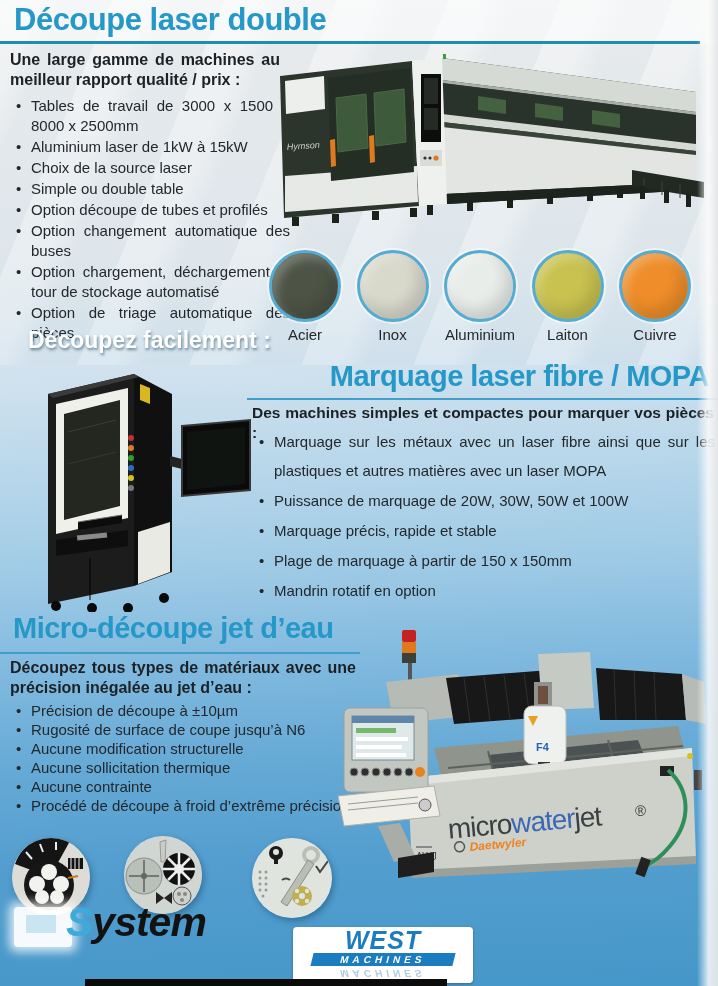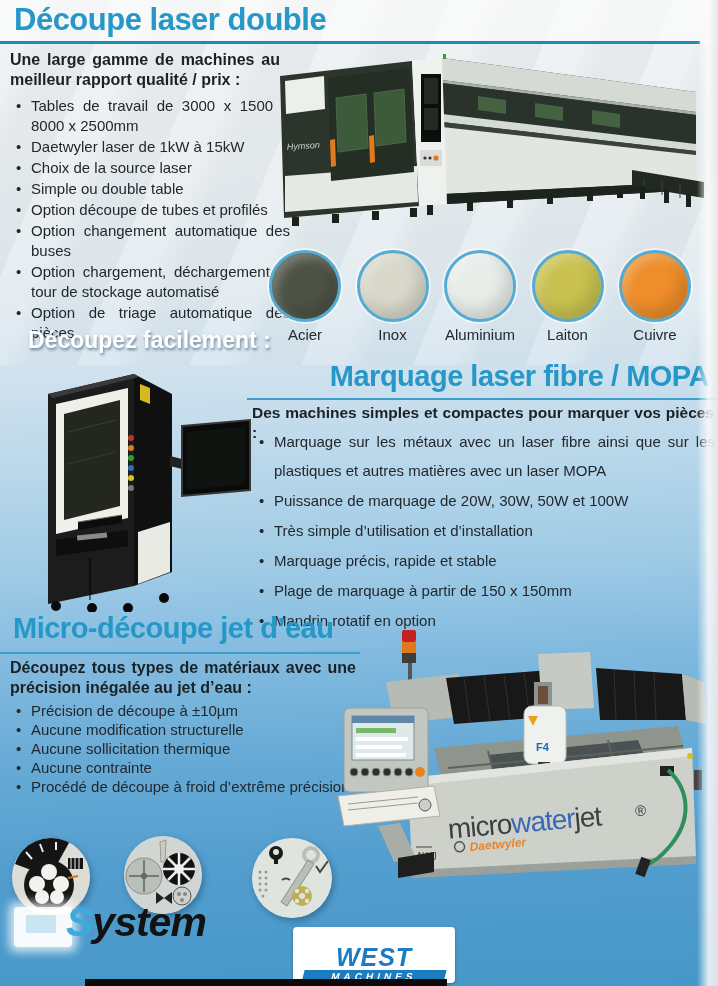--- a/index.html
+++ b/index.html
@@ -46,22 +46,22 @@
     box-shadow:2px 3px 6px rgba(0,40,70,.35), inset 0 0 0 1px rgba(255,255,255,.5);}
   .sample svg{display:block;}
   .sp1{left:12px;top:838px;} .sp2{left:124px;top:836px;} .sp3{left:252px;top:838px;width:80px;height:80px;}
   .system-logo{position:absolute;left:14px;top:901px;width:210px;height:52px;}
   .white-patch{position:absolute;left:0;top:6px;width:58px;height:40px;background:rgba(255,255,255,.95);
     border-radius:3px;box-shadow:0 0 10px 5px rgba(255,255,255,.75);}
   .patch-smudge{position:absolute;left:12px;top:8px;width:30px;height:18px;background:#bfe0ef;opacity:.8;}
   .system-text{position:absolute;left:52px;top:-2px;font-size:41px;font-weight:bold;font-style:italic;
     letter-spacing:-1px;color:#121212;}
   .system-text .s-cyan{color:#3cabdb;}
-  .west-logo{position:absolute;left:293px;top:927px;width:162px;height:56px;background:#fff;border-radius:4px;
-    text-align:center;box-shadow:0 1px 3px rgba(0,0,0,.3);padding-top:18px;box-sizing:border-box;}
+  .west-logo{position:absolute;left:293px;top:927px;width:180px;height:56px;background:#fff;border-radius:4px;
+    text-align:center;box-shadow:0 1px 3px rgba(0,0,0,.3);padding-top:1px;box-sizing:border-box;}
   .west-word{color:#1b7cc0;font-weight:bold;font-style:italic;font-size:25px;line-height:25px;letter-spacing:1px;}
   .west-banner{margin:0 auto;width:142px;background:#1b7cc0;color:#fff;font-size:10px;font-weight:bold;
     letter-spacing:4px;line-height:13px;transform:skewX(-14deg);}
   .west-reflect{margin:1px auto 0;width:142px;color:#93bcd9;font-size:10px;font-weight:bold;letter-spacing:4px;
     line-height:13px;transform:scaleY(-1) skewX(-14deg);opacity:.75;}
   .bottom-bar{position:absolute;left:85px;top:979px;width:362px;height:7px;background:#0b0b0b;}
   svg text{font-family:"Liberation Sans",sans-serif;}
 </style>
 </head>
 <body>
@@ -69,21 +69,21 @@
 <div class="page">
   <div class="streaks"></div>
   <div class="top-white"></div>
 
   <section>
     <h1 class="h-blue s1-title">Découpe laser double</h1>
     <div class="rule rule1"></div>
     <p class="intro s1-intro">Une large gamme de machines au meilleur rapport qualité / prix :</p>
     <ul class="blist s1-list">
       <li>Tables de travail de 3000 x 1500 à 8000 x 2500mm</li>
-      <li>Daetwyler laser de 1kW à 15kW</li>
+      <li>Aluminium laser de 1kW à 15kW</li>
       <li>Choix de la source laser</li>
       <li>Simple ou double table</li>
       <li>Option découpe de tubes et profilés</li>
       <li>Option changement automatique des buses</li>
       <li>Option chargement, déchargement et tour de stockage automatisé</li>
       <li>Option de triage automatique des pièces</li>
     </ul>
 
     <figure class="machine1" style="margin:0">
       <svg viewBox="0 0 436 185" width="436" height="185">
@@ -164,21 +164,20 @@
     <div class="banner">Découpez facilement :</div>
   </section>
 
   <section>
     <h2 class="h-blue s2-title">Marquage laser fibre / MOPA</h2>
     <div class="rule rule2"></div>
     <p class="intro s2-intro">Des machines simples et compactes pour marquer vos pièces :</p>
     <ul class="blist s2-list">
       <li>Marquage sur les métaux avec un laser fibre ainsi que sur les plastiques et autres matières avec un laser MOPA</li>
       <li>Puissance de marquage de 20W, 30W, 50W et 100W</li>
-      <li>Très simple d’utilisation et d’installation</li>
       <li>Marquage précis, rapide et stable</li>
       <li>Plage de marquage à partir de 150 x 150mm</li>
       <li>Mandrin rotatif en option</li>
     </ul>
 
     <figure class="machine2" style="margin:0">
       <svg viewBox="0 0 230 252" width="230" height="252">
         <polygon points="112,14 150,34 150,212 112,226" fill="#101010"></polygon>
         <polygon points="26,34 112,14 112,226 26,244" fill="#1c1c1c"></polygon>
         <polygon points="26,34 112,14 117,17 31,38" fill="#3a3a3a"></polygon>
@@ -211,20 +210,21 @@
       </svg>
     </figure>
   </section>
 
   <section>
     <h2 class="h-blue s3-title">Micro-découpe jet d’eau</h2>
     <div class="rule rule3"></div>
     <p class="intro s3-intro">Découpez tous types de matériaux avec une précision inégalée au jet d’eau :</p>
     <ul class="blist s3-list">
       <li>Précision de découpe à ±10µm</li>
+      <li>Rugosité de surface de coupe jusqu’à N6</li>
       <li>Aucune modification structurelle</li>
       <li>Aucune sollicitation thermique</li>
       <li>Aucune contrainte</li>
       <li>Procédé de découpe à froid d’extrême précision</li>
     </ul>
 
     <figure class="machine3" style="margin:0">
       <svg viewBox="0 0 380 262" width="380" height="262">
         <g>
           <rect x="70" y="42" width="4" height="26" fill="#555"></rect>

